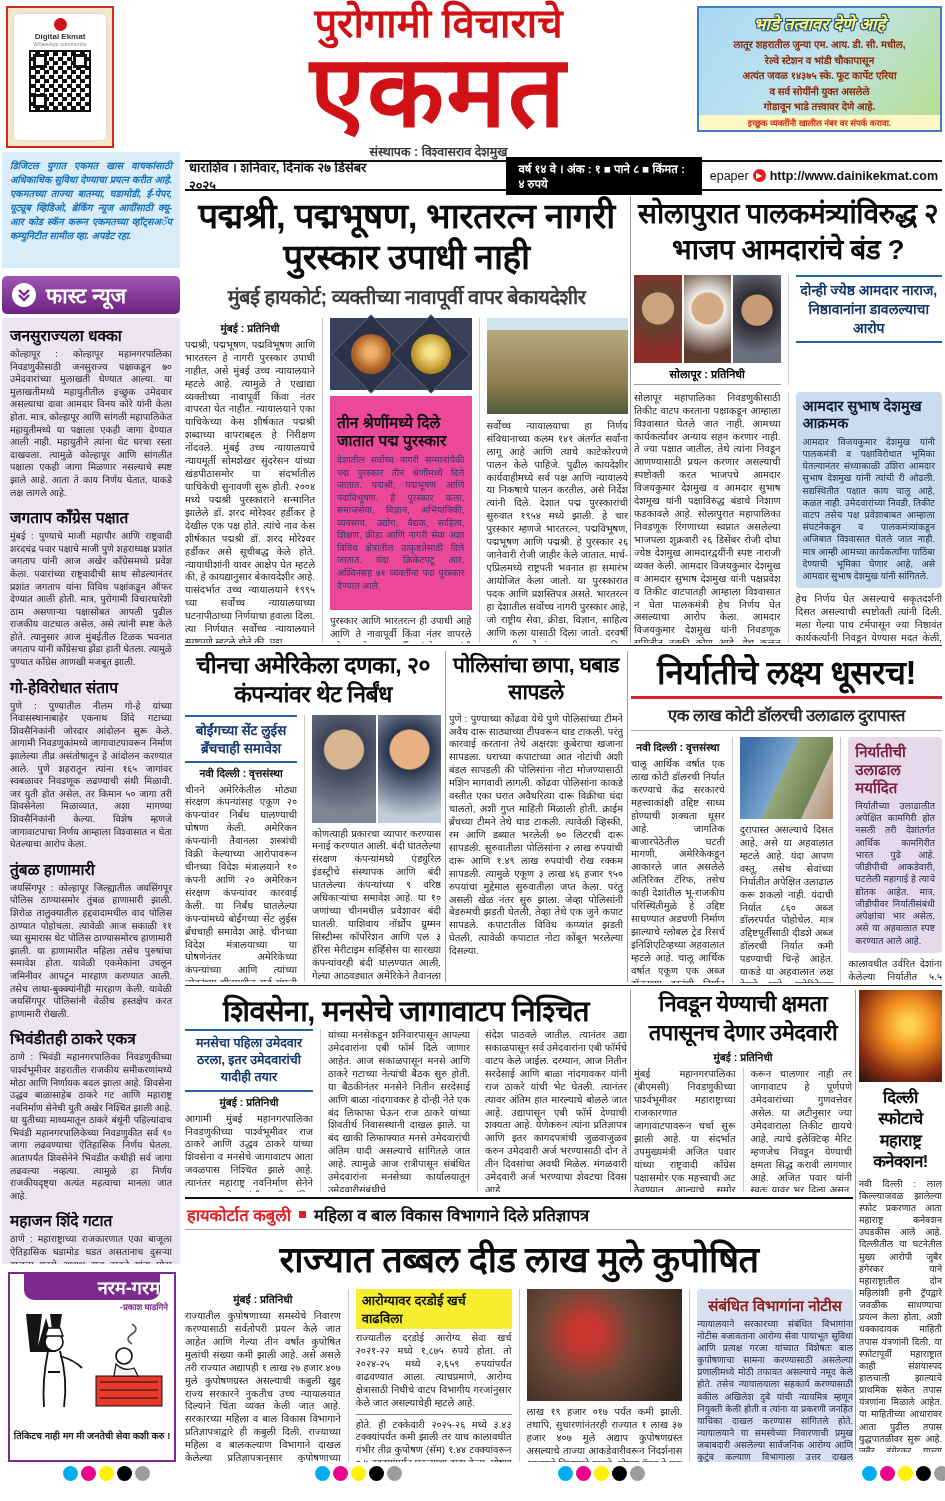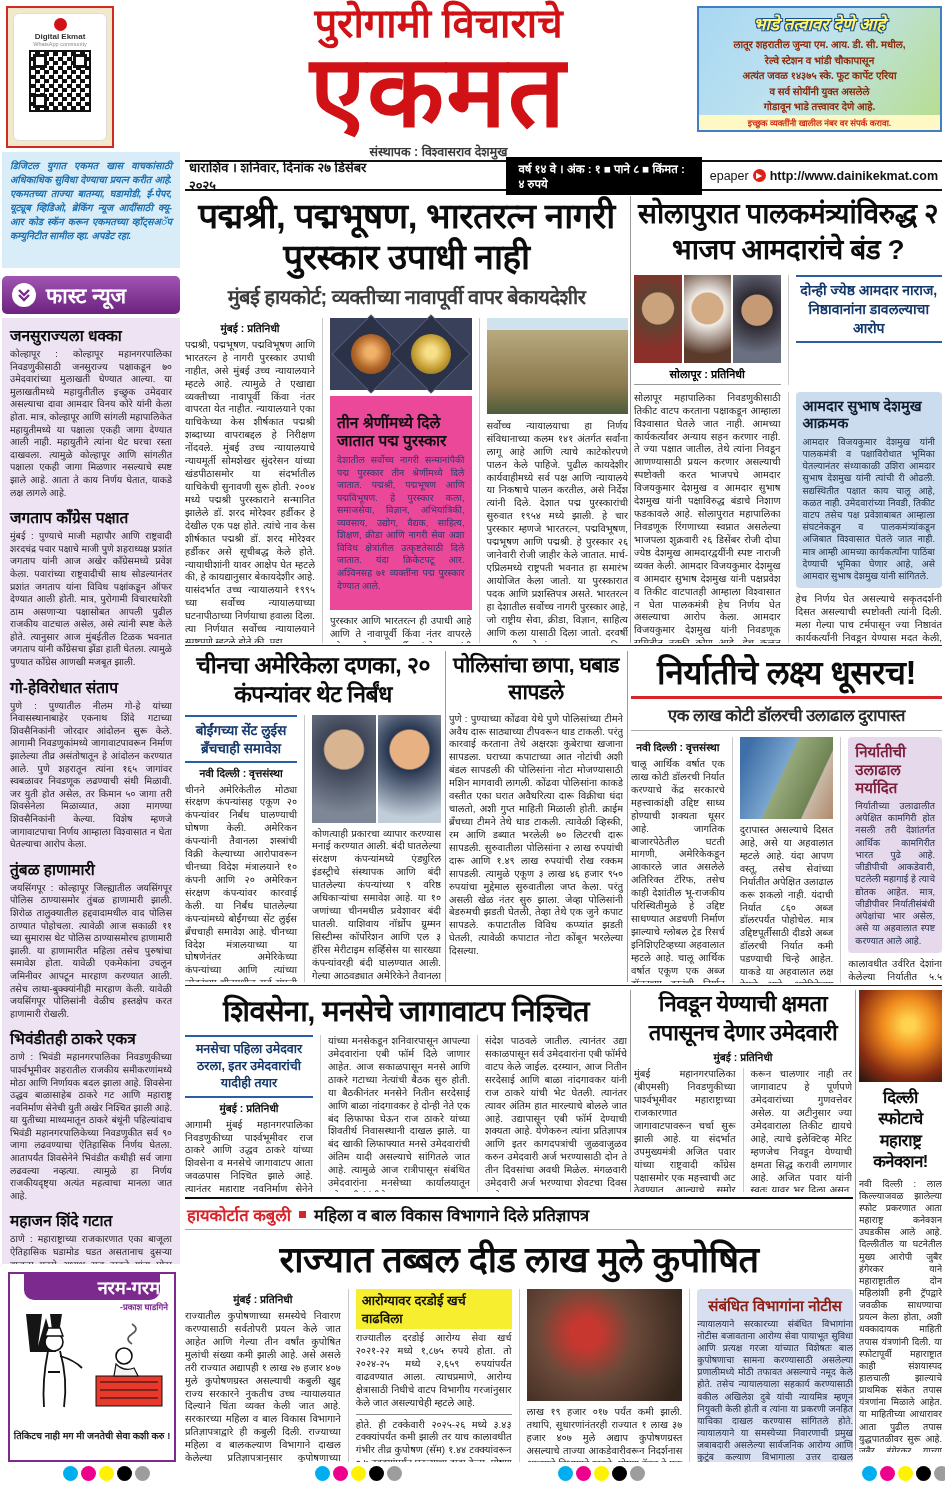--- a/index.html
+++ b/index.html
@@ -316,21 +316,21 @@
         </div>
         <div class="bt" style="margin-top:5px">कालावधीत उर्वरित देशांना केलेल्या निर्यातीत ५.५ टक्क्यांनी वाढ झाली. त्यामुळे अमेरिकेकडून होणारी आयात घटली असली तरी त्याचा पर्याय शोधण्यास भारताने हळूहळू सुरुवात केली आहे, असेही या अहवालात म्हटले आहे. अमेरिका आणि युरोपीय महासंघासोबतच्या व्यापार करारांवर अद्याप चर्चा सुरू आहे.</div>
       </div>
     </div>
   </div>
 
   <div class="hline" style="left:185px;top:985px;width:757px"></div>
 
   <div class="art" style="left:185px;top:990px;width:442px;height:202px">
     <div class="art-headline" style="font-size:29px">शिवसेना, मनसेचे जागावाटप निश्चित</div>
-    <div class="cols" style="margin-top:6px">
+    <div class="cols" style="">
       <div class="col" style="max-width:128px">
         <div class="rule-box" style="font-size:12.5px;line-height:1.35">मनसेचा पहिला उमेदवार ठरला, इतर उमेदवारांची यादीही तयार</div>
         <div class="dateline">मुंबई : प्रतिनिधी</div>
         <div class="bt">आगामी मुंबई महानगरपालिका निवडणुकीच्या पार्श्वभूमीवर राज ठाकरे आणि उद्धव ठाकरे यांच्या शिवसेना व मनसेचे जागावाटप आता जवळपास निश्चित झाले आहे. त्यानंतर महाराष्ट्र नवनिर्माण सेनेने आपल्या उमेदवारांची यादी अंतिम केली आहे. राज ठाकरे</div>
       </div>
       <div class="col">
         <div class="bt">यांच्या मनसेकडून शनिवारपासून आपल्या उमेदवारांना एबी फॉर्म दिले जाणार आहेत. आज सकाळपासून मनसे आणि ठाकरे गटाच्या नेत्यांची बैठक सुरु होती. या बैठकीनंतर मनसेने नितीन सरदेसाई आणि बाळा नांदगावकर हे दोन्ही नेते एक बंद लिफाफा घेऊन राज ठाकरे यांच्या शिवतीर्थ निवासस्थानी दाखल झाले. या बंद खाकी लिफाफ्यात मनसे उमेदवारांची अंतिम यादी असल्याचे सांगितले जात आहे. त्यामुळे आज रात्रीपासून संबंधित उमेदवारांना मनसेच्या कार्यालयातून उमेदवारीसंबंधीचे</div>
       </div>
       <div class="col">
         <div class="bt">संदेश पाठवले जातील. त्यानंतर उद्या सकाळपासून सर्व उमेदवारांना एबी फॉर्मचे वाटप केले जाईल. दरम्यान, आज नितीन सरदेसाई आणि बाळा नांदगावकर यांनी राज ठाकरे यांची भेट घेतली. त्यानंतर त्यावर अंतिम हात मारल्याचे बोलले जात आहे. उद्यापासून एबी फॉर्म देण्याची शक्यता आहे. येणेकरुन त्यांना प्रतिज्ञापत्र आणि इतर कागदपत्रांची जुळवाजुळव करुन उमेदवारी अर्ज भरण्यासाठी दोन ते तीन दिवसांचा अवधी मिळेल. मंगळवारी उमेदवारी अर्ज भरण्याचा शेवटचा दिवस आहे.</div>

